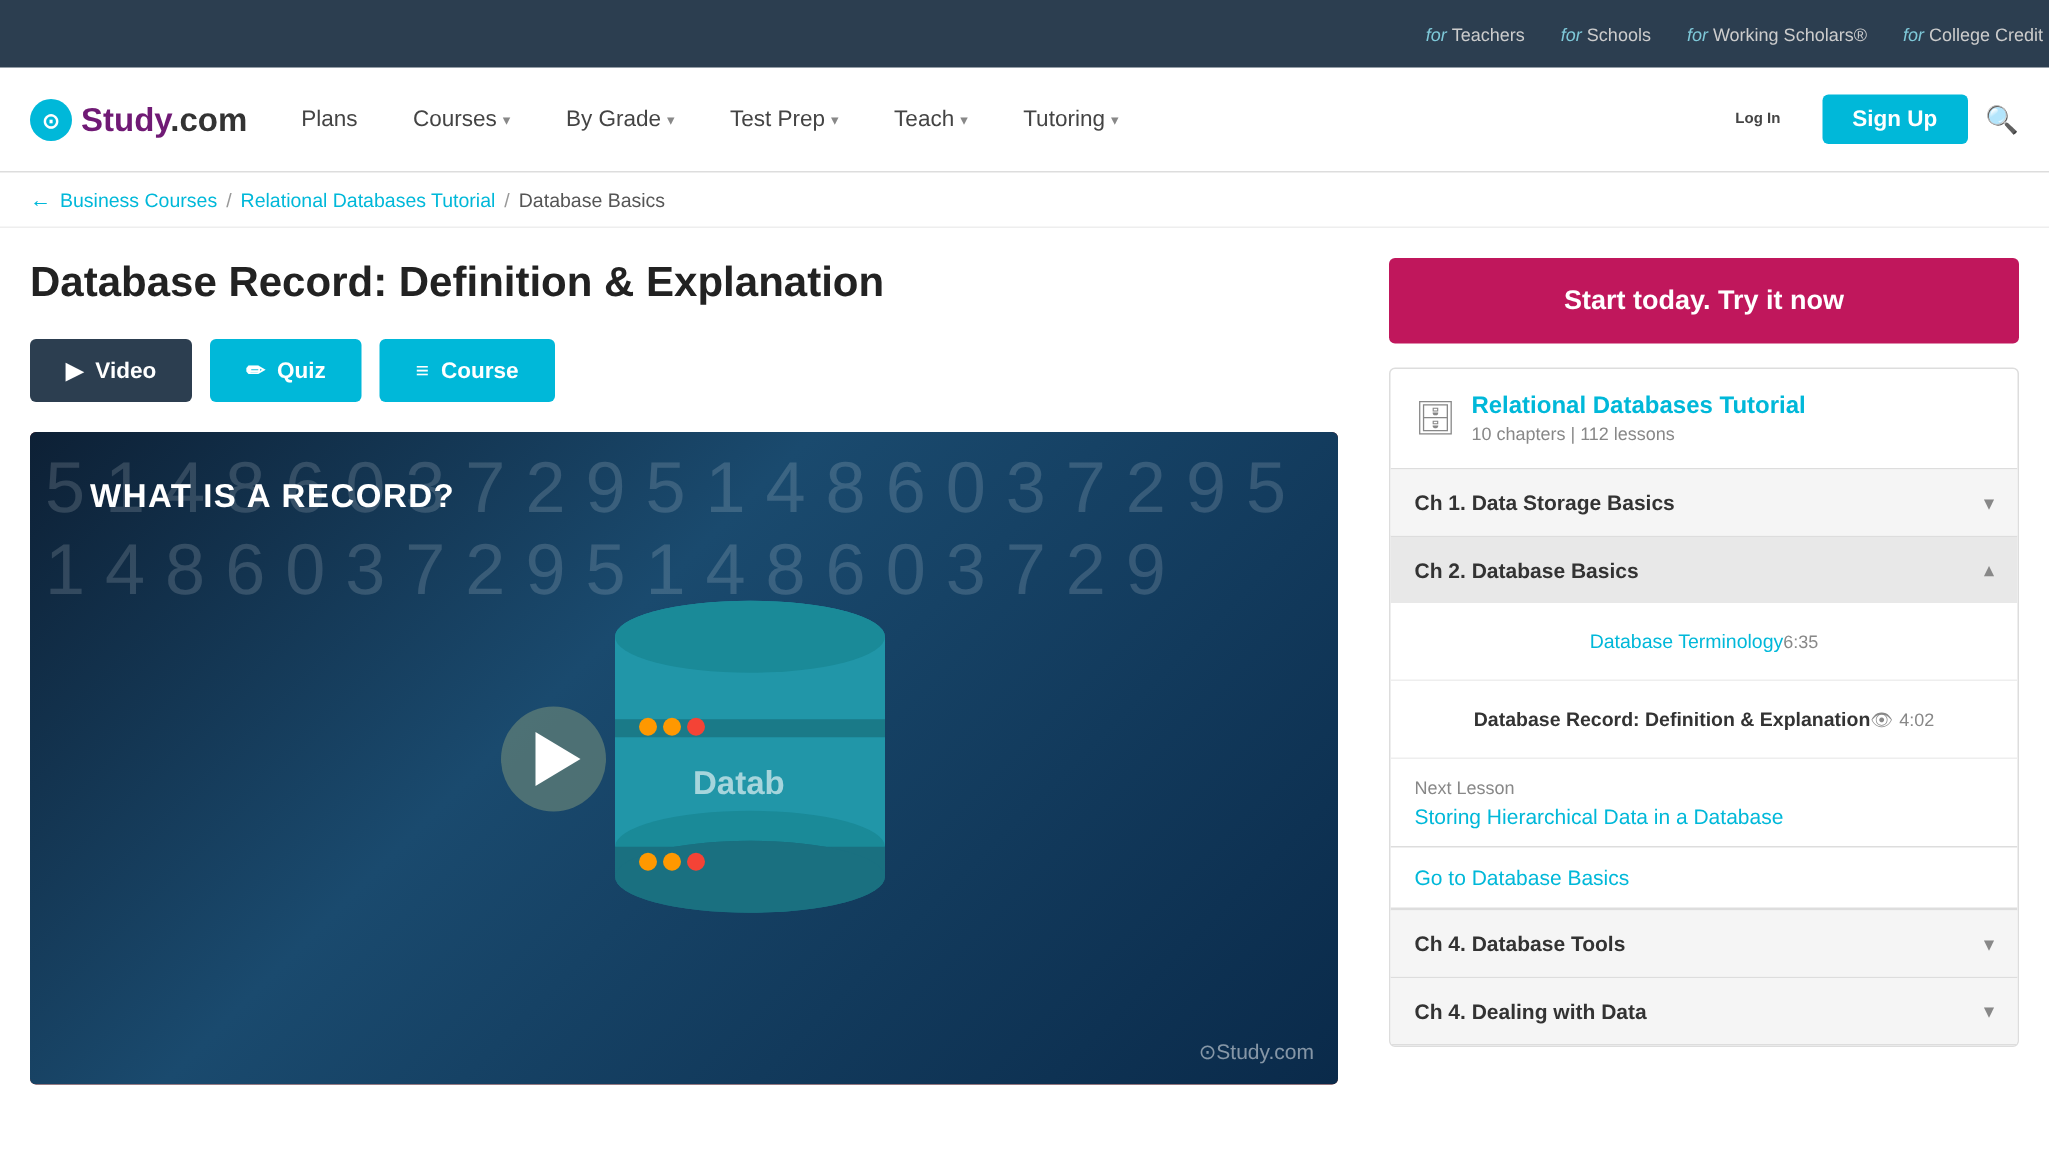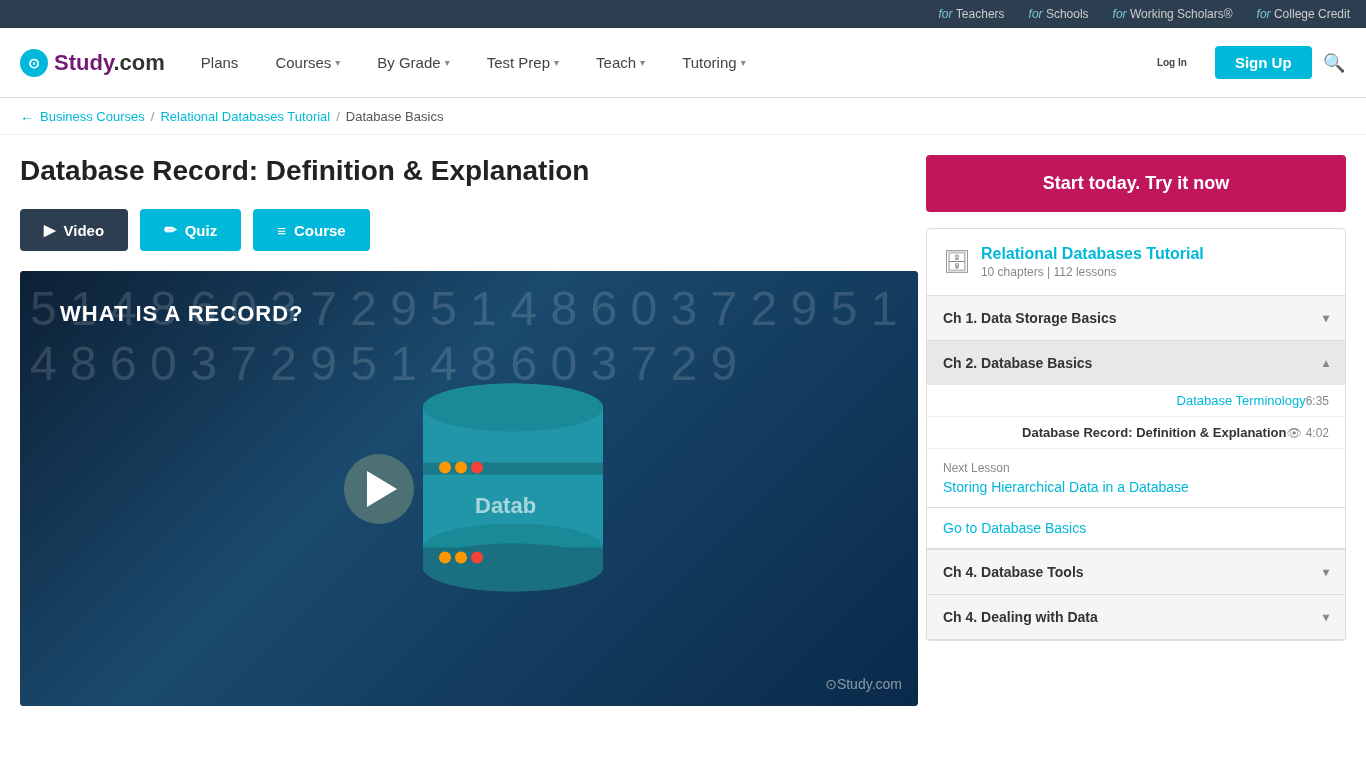--- a/index.html
+++ b/index.html
@@ -1,25 +1,25 @@
 <!DOCTYPE html>
 <html><head>
   <meta charset="utf-8">
   <style>
     * { margin: 0; padding: 0; box-sizing: border-box; }
     body { font-family: Arial, sans-serif; font-size: 14px; color: #333; background: #fff; width: 1366px; }
 
     
     .top-bar {
       background: #2c3e50;
-      height: 28px;
+      height: 45px;
       display: flex;
       align-items: center;
       justify-content: flex-end;
-      padding: 0 16px;
+      padding: 0 4px;
       gap: 24px;
     }
     .top-bar a {
       color: #aaa;
       text-decoration: none;
       font-size: 12px;
     }
     .top-bar a .for-label { color: #7ec8d8; font-style: italic; }
     .top-bar a .link-text { color: #ccc; }
 
@@ -105,21 +105,21 @@
       gap: 6px;
     }
     .breadcrumb a { color: #00b8d9; text-decoration: none; }
     .breadcrumb .sep { color: #999; }
     .back-arrow { color: #00b8d9; font-size: 14px; }
 
     
     .page-content {
       display: flex;
       padding: 20px;
-      gap: 8px;
+      gap: 34px;
     }
 
     
     .main-left {
       flex: 1;
       min-width: 0;
     }
     .page-title {
       font-size: 28px;
       font-weight: bold;
@@ -299,24 +299,24 @@
       justify-content: space-between;
       cursor: pointer;
       font-size: 14px;
       font-weight: bold;
       color: #333;
     }
     .chapter-header.expanded { background: #e8e8e8; }
     .chapter-arrow { color: #888; font-size: 12px; }
 
     .lesson-item {
-      padding: 8px 16px;
-      display: flex;
-      align-items: center;
-      justify-content: flex-end;
+      padding: 18px 16px;
+      display: flex;
+      align-items: center;
+      justify-content: center;
       border-bottom: 1px solid #eee;
       font-size: 13px;
     }
     .lesson-link { color: #00b8d9; text-decoration: none; cursor: pointer; }
     .lesson-current { color: #333; font-weight: bold; }
     .lesson-duration { color: #888; font-size: 12px; display: flex; align-items: center; gap: 4px; }
     .eye-icon { color: #888; font-size: 12px; }
 
     .next-lesson-section {
       padding: 12px 16px;

